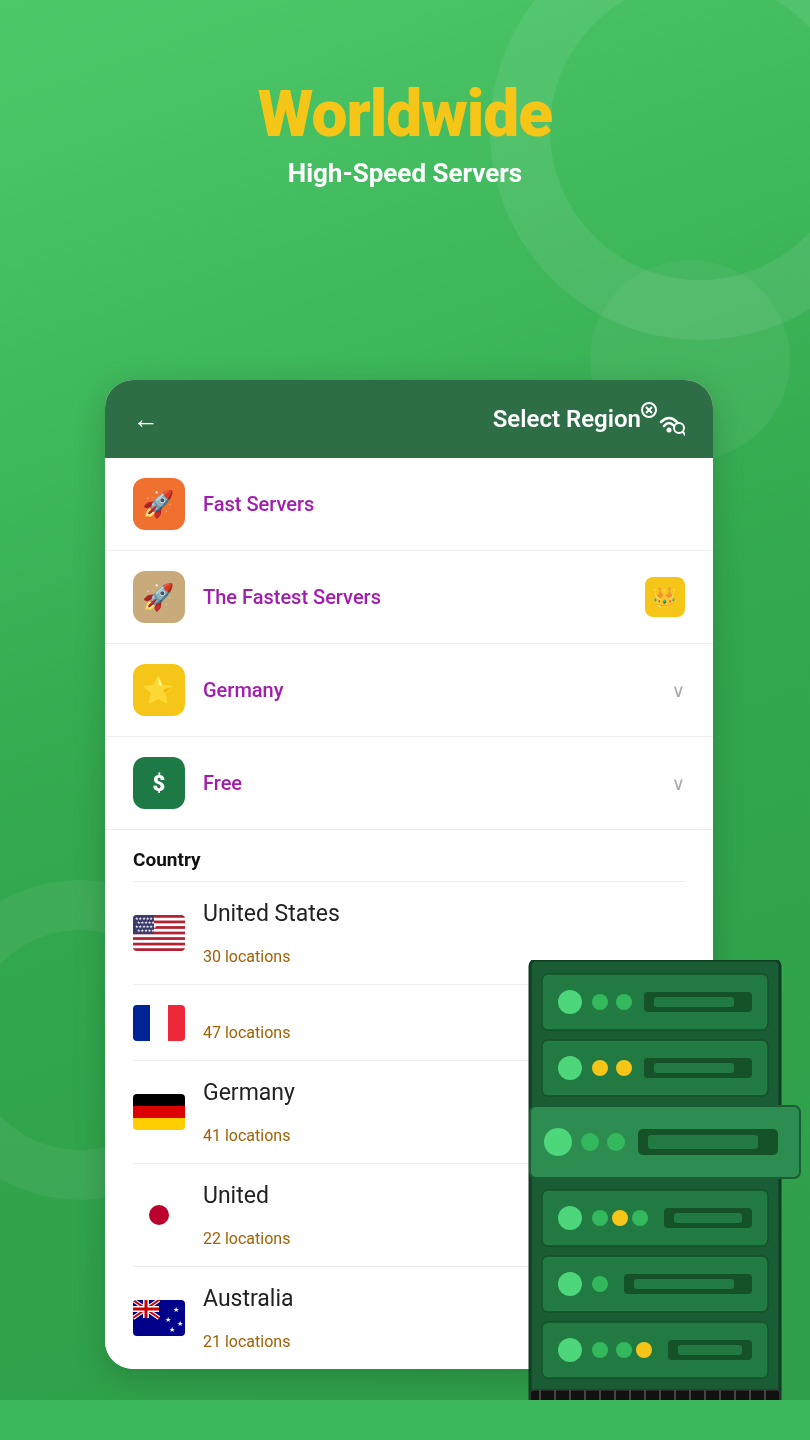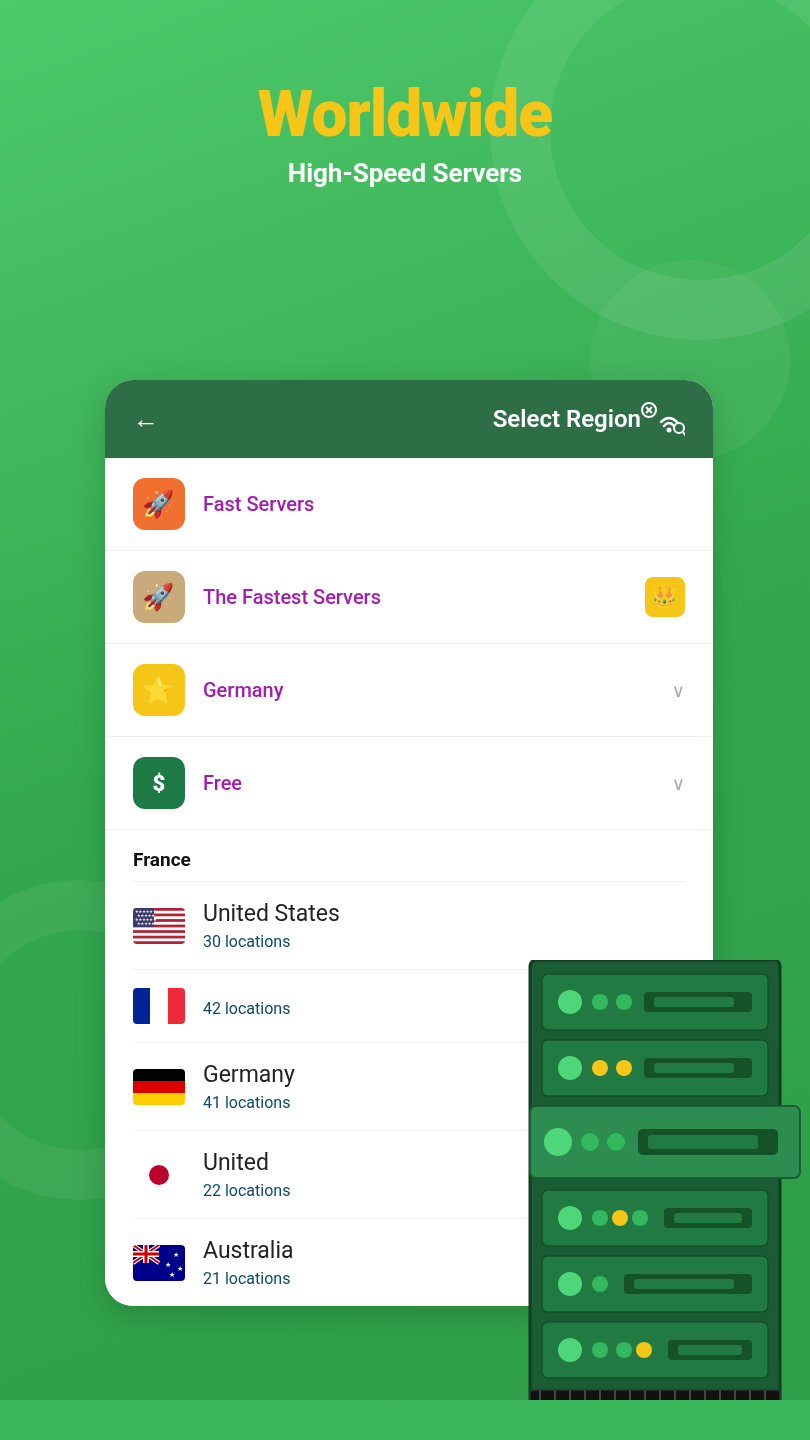--- a/index.html
+++ b/index.html
@@ -193,22 +193,22 @@
     .country-info {
       flex: 1;
     }
     .country-name {
       font-size: 23px;
       font-weight: 400;
       color: #222;
     }
     .country-locations {
       font-size: 16px;
-      color: #0c4a6e;
-      margin-top: 5px;
+      color: #a16207;
+      margin-top: 20px;
     }
 
     
     .server-rack {
       position: absolute;
       right: 0px;
       top: 960px;
       width: 290px;
       height: 480px;
       z-index: 10;
@@ -324,21 +324,21 @@
         <div class="menu-icon-box green">
           <span style="color:#fff;font-weight:900;font-size:22px;">$</span>
         </div>
         <span class="menu-item-label">Free</span>
         <span class="menu-item-right chevron">∨</span>
       </div>
 
     </div>
 
     <div class="country-section">
-      <div class="country-label">France</div>
+      <div class="country-label">Country</div>
 
       <div class="country-item">
         <div class="flag-box">
           <svg width="52" height="36" viewBox="0 0 52 36">
 
             <rect width="52" height="36" fill="#B22234"></rect>
             <rect y="2.77" width="52" height="2.77" fill="white"></rect>
             <rect y="8.31" width="52" height="2.77" fill="white"></rect>
             <rect y="13.85" width="52" height="2.77" fill="white"></rect>
             <rect y="19.38" width="52" height="2.77" fill="white"></rect>
@@ -363,21 +363,21 @@
 
       <div class="country-item">
         <div class="flag-box">
           <div class="flag-fr">
             <div class="flag-fr-blue"></div>
             <div class="flag-fr-white"></div>
             <div class="flag-fr-red"></div>
           </div>
         </div>
         <div class="country-info">
-          <div class="country-locations">42 locations</div>
+          <div class="country-locations">47 locations</div>
         </div>
       </div>
 
       <div class="country-item">
         <div class="flag-box">
           <div class="flag-de">
             <div class="flag-de-black"></div>
             <div class="flag-de-red"></div>
             <div class="flag-de-gold"></div>
           </div>

